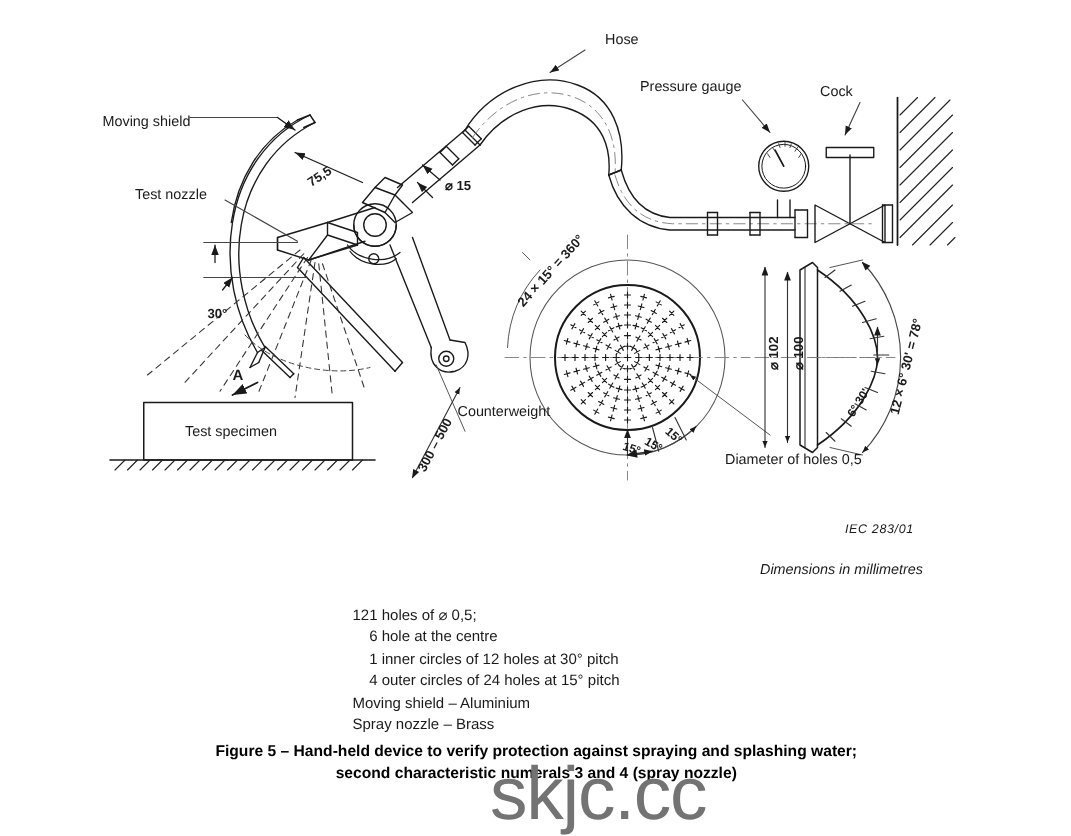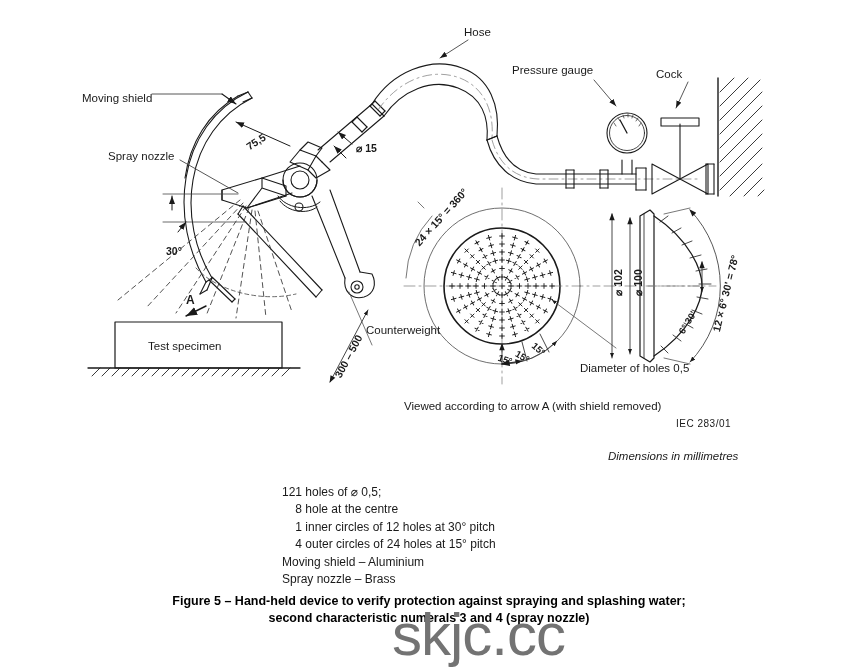--- a/index.html
+++ b/index.html
@@ -6,21 +6,21 @@
   body{width:857px;height:669px;position:relative;overflow:hidden;
        font-family:"Liberation Sans",sans-serif;color:#000;}
   #stage{position:absolute;left:0;top:0;width:857px;height:669px;}
   svg{position:absolute;left:0;top:0;}
   .lbl{position:absolute;font-family:"Liberation Sans",sans-serif;
        font-size:11.5px;color:#1a1a1a;white-space:nowrap;line-height:1.1;}
   .dim{position:absolute;font-family:"Liberation Sans",sans-serif;
        font-size:10.5px;color:#1a1a1a;white-space:nowrap;font-weight:600;}
   .specs{position:absolute;font-size:12px;line-height:17.5px;color:#1a1a1a;white-space:pre;}
   .ital{position:absolute;font-style:italic;font-size:11.5px;color:#1a1a1a;white-space:nowrap;}
-  .iec{position:absolute;font-size:10px;color:#1a1a1a;
+  .iec{position:absolute;font-style:italic;font-size:10px;color:#1a1a1a;
        letter-spacing:.5px;white-space:nowrap;}
   .caption{position:absolute;text-align:center;font-weight:bold;font-size:12.5px;
            line-height:17px;color:#000;width:700px;}
   .wm{position:absolute;font-size:60px;color:#737373;letter-spacing:-1px;
       font-family:"Liberation Sans",sans-serif;white-space:nowrap;}
   .rot{transform-origin:left top;}
 </style>
 </head>
 <body>
 
@@ -351,49 +351,48 @@
     <path d="M352,144 L338,132" stroke="#1a1a1a" stroke-width="1" marker-end="url(#ah)"></path>
     <path d="M346,158 L334,146" stroke="#1a1a1a" stroke-width="1" marker-end="url(#ah)"></path>
 
     <path d="M330,382 L368,310" stroke="#333" stroke-width="0.9" marker-start="url(#ahb)" marker-end="url(#ahs)"></path>
 
     <path d="M206,306 L186,316" stroke="#1a1a1a" stroke-width="1.4" marker-end="url(#ah)"></path>
   </g>
 </svg>
 
 <div class="lbl" style="left:82px;top:92px;">Moving shield</div>
-<div class="lbl" style="left:108px;top:150px;">Spray nozzle</div>
-<div class="lbl" style="left:464px;top:26px;">Hose</div>
+<div class="lbl" style="left:108px;top:150px;">Test nozzle</div>
+<div class="lbl" style="left:484px;top:26px;">Hose</div>
 <div class="lbl" style="left:512px;top:64px;">Pressure gauge</div>
 <div class="lbl" style="left:656px;top:68px;text-align:center;">Cock</div>
 <div class="lbl" style="left:148px;top:340px;">Test specimen</div>
 <div class="lbl" style="left:366px;top:324px;">Counterweight</div>
 <div class="lbl" style="left:186px;top:294px;font-weight:bold;font-size:12px;">A</div>
 <div class="lbl" style="left:580px;top:362px;">Diameter of holes 0,5</div>
 
 <div class="dim" style="left:166px;top:214px;margin-top:31px;">30°</div>
 <div class="dim rot" style="left:244px;top:142px;transform:rotate(-33deg);">75,5</div>
 <div class="dim" style="left:356px;top:142px;">⌀ 15</div>
 <div class="dim rot" style="left:332px;top:374px;transform:rotate(-62deg);">300 – 500</div>
 <div class="dim rot" style="left:612px;top:296px;transform:rotate(-90deg);">⌀ 102</div>
 <div class="dim rot" style="left:632px;top:296px;transform:rotate(-90deg);">⌀ 100</div>
 <div class="dim rot" style="left:412px;top:240px;transform:rotate(-48deg);">24 × 15° = 360°</div>
 <div class="dim rot" style="left:500px;top:352px;transform:rotate(18deg);font-size:9.5px;">15°</div>
 <div class="dim rot" style="left:519px;top:348px;transform:rotate(30deg);font-size:9.5px;">15°</div>
 <div class="dim rot" style="left:537px;top:340px;transform:rotate(42deg);font-size:9.5px;">15°</div>
 <div class="dim rot" style="left:676px;top:330px;transform:rotate(-58deg);font-size:9.5px;">6° 30'</div>
 <div class="dim rot" style="left:710px;top:330px;transform:rotate(-76deg);">12 × 6° 30' = 78°</div>
 
-<div class="lbl" style="left:404px;top:400px;">Viewed according to arrow A (with shield removed)</div>
 <div class="iec" style="left:676px;top:418px;">IEC   283/01</div>
 <div class="ital" style="left:608px;top:450px;">Dimensions in millimetres</div>
 
 <div class="specs" style="left:282px;top:466px;">
 <span>121 holes of ⌀ 0,5;</span>
-<span>    8 hole at the centre</span>
+<span>    6 hole at the centre</span>
 <span>    1 inner circles of 12 holes at 30° pitch</span>
 <span>    4 outer circles of 24 holes at 15° pitch</span>
 <span>Moving shield – Aluminium</span>
 <span>Spray nozzle – Brass</span>
 </div>
 
 <div class="caption" style="left:79px;top:593px;">
   <div>Figure 5 – Hand-held device to verify protection against spraying and splashing water;</div>
   <div>second characteristic numerals 3 and 4 (spray nozzle)</div>
 </div>

